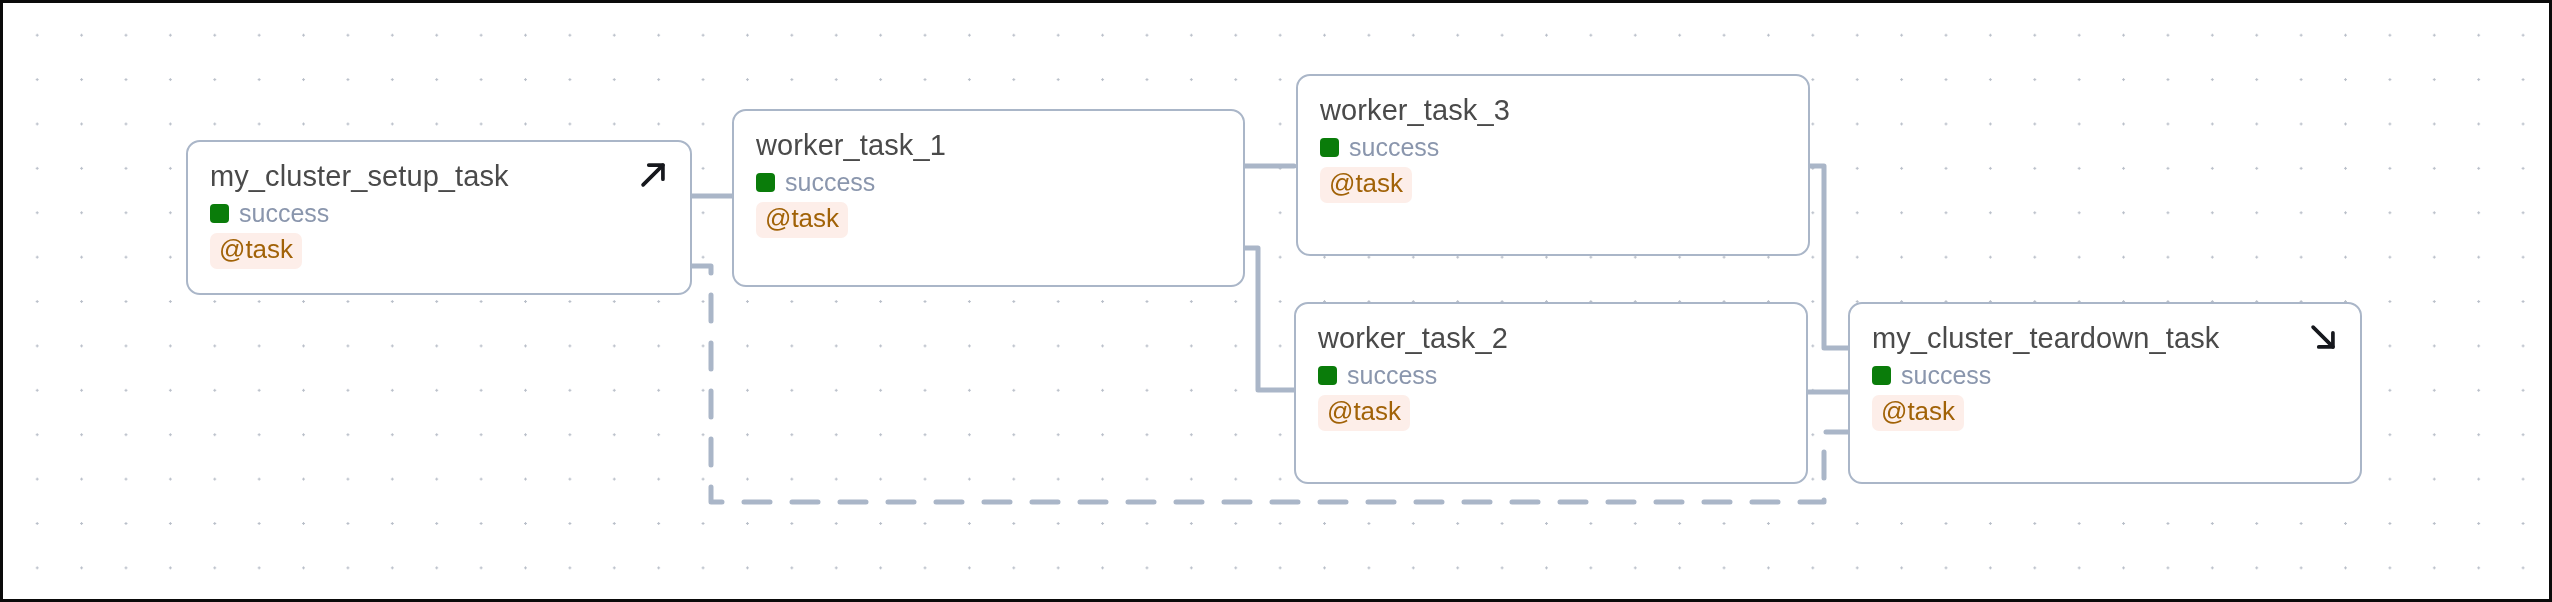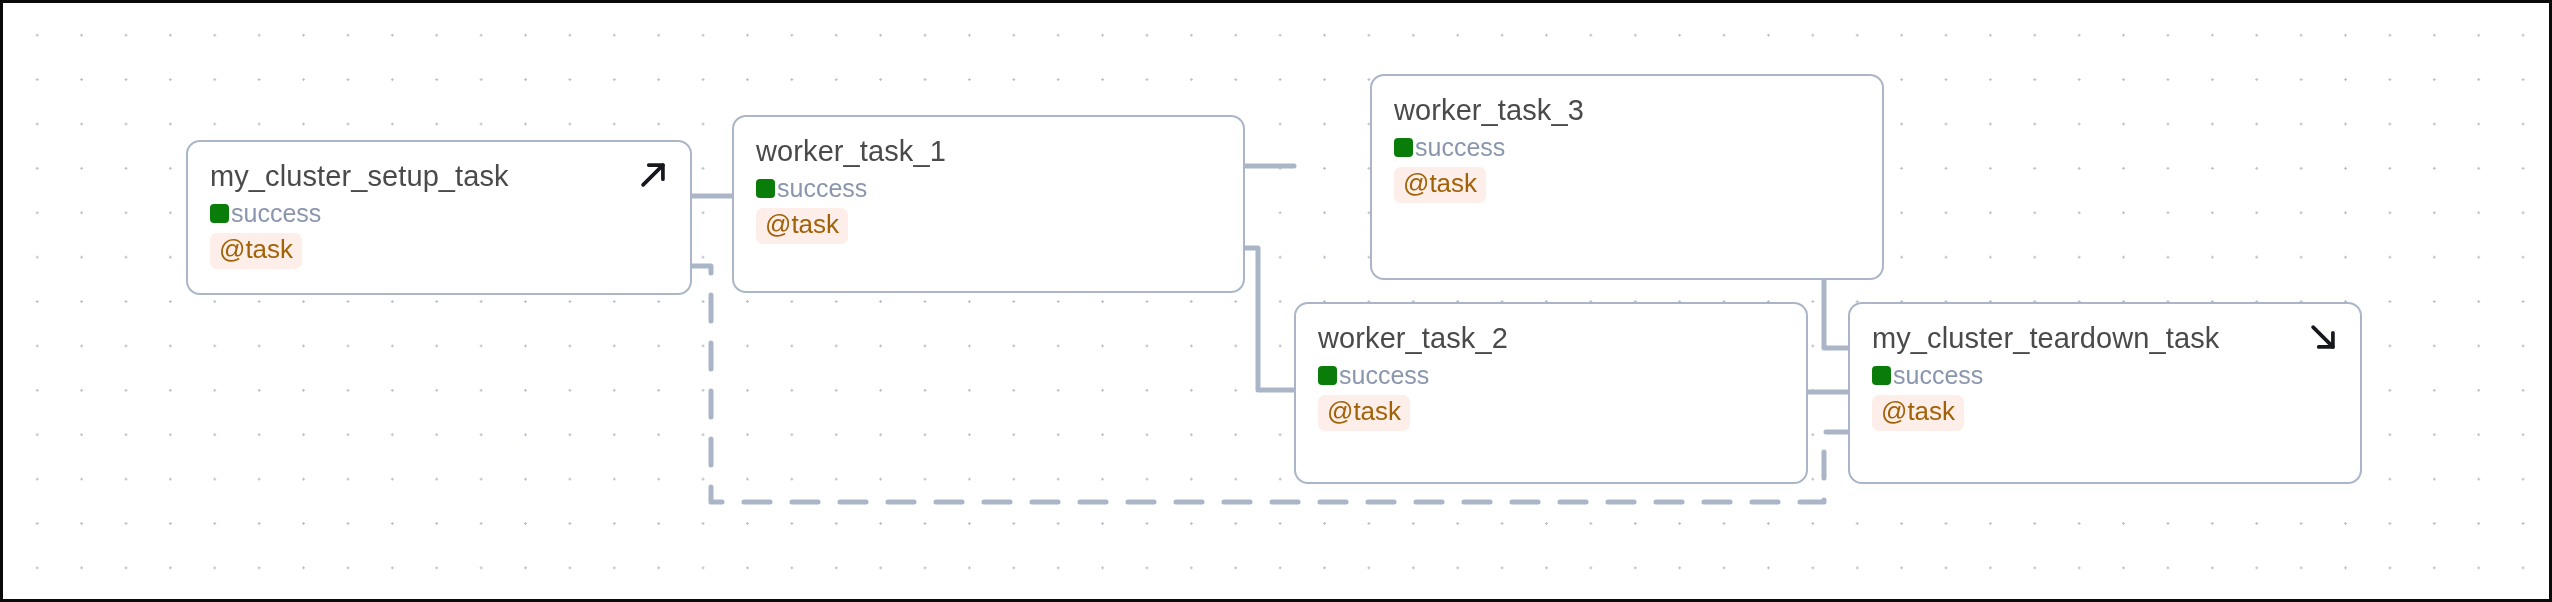--- a/index.html
+++ b/index.html
@@ -79,21 +79,21 @@
     top: 16px;
     width: 34px;
     height: 34px;
     color: #16181d;
     z-index: 3;
   }
   .node-arrow svg { display: block; }
   .status-row {
     display: flex;
     align-items: center;
-    gap: 2px;
+    gap: 10px;
     margin-top: 6px;
     height: 30px;
   }
   .status-dot {
     width: 19px;
     height: 19px;
     border-radius: 4px;
     background: #0a7c0a;
     flex: 0 0 auto;
   }
@@ -151,34 +151,34 @@
       <div class="status-row">
         <span class="status-dot"></span>
         <span class="status-label">success</span>
       </div>
       <div class="badge-row">
         <span class="badge">@task</span>
       </div>
     </div>
   </div>
 
-  <div class="node" style="left:732px; top:109px; width:513px; height:178px;margin-top:6px;">
+  <div class="node" style="left:732px; top:109px; width:513px; height:178px;">
     <div class="node-inner">
       <div class="node-title">worker_task_1</div>
       <div class="status-row">
         <span class="status-dot"></span>
         <span class="status-label">success</span>
       </div>
       <div class="badge-row">
         <span class="badge">@task</span>
       </div>
     </div>
   </div>
 
-  <div class="node" style="left:1370px; top:74px; width:514px; height:206px;">
+  <div class="node" style="left:1296px; top:74px; width:514px; height:182px;">
     <div class="node-inner">
       <div class="node-title">worker_task_3</div>
       <div class="status-row">
         <span class="status-dot"></span>
         <span class="status-label">success</span>
       </div>
       <div class="badge-row">
         <span class="badge">@task</span>
       </div>
     </div>

